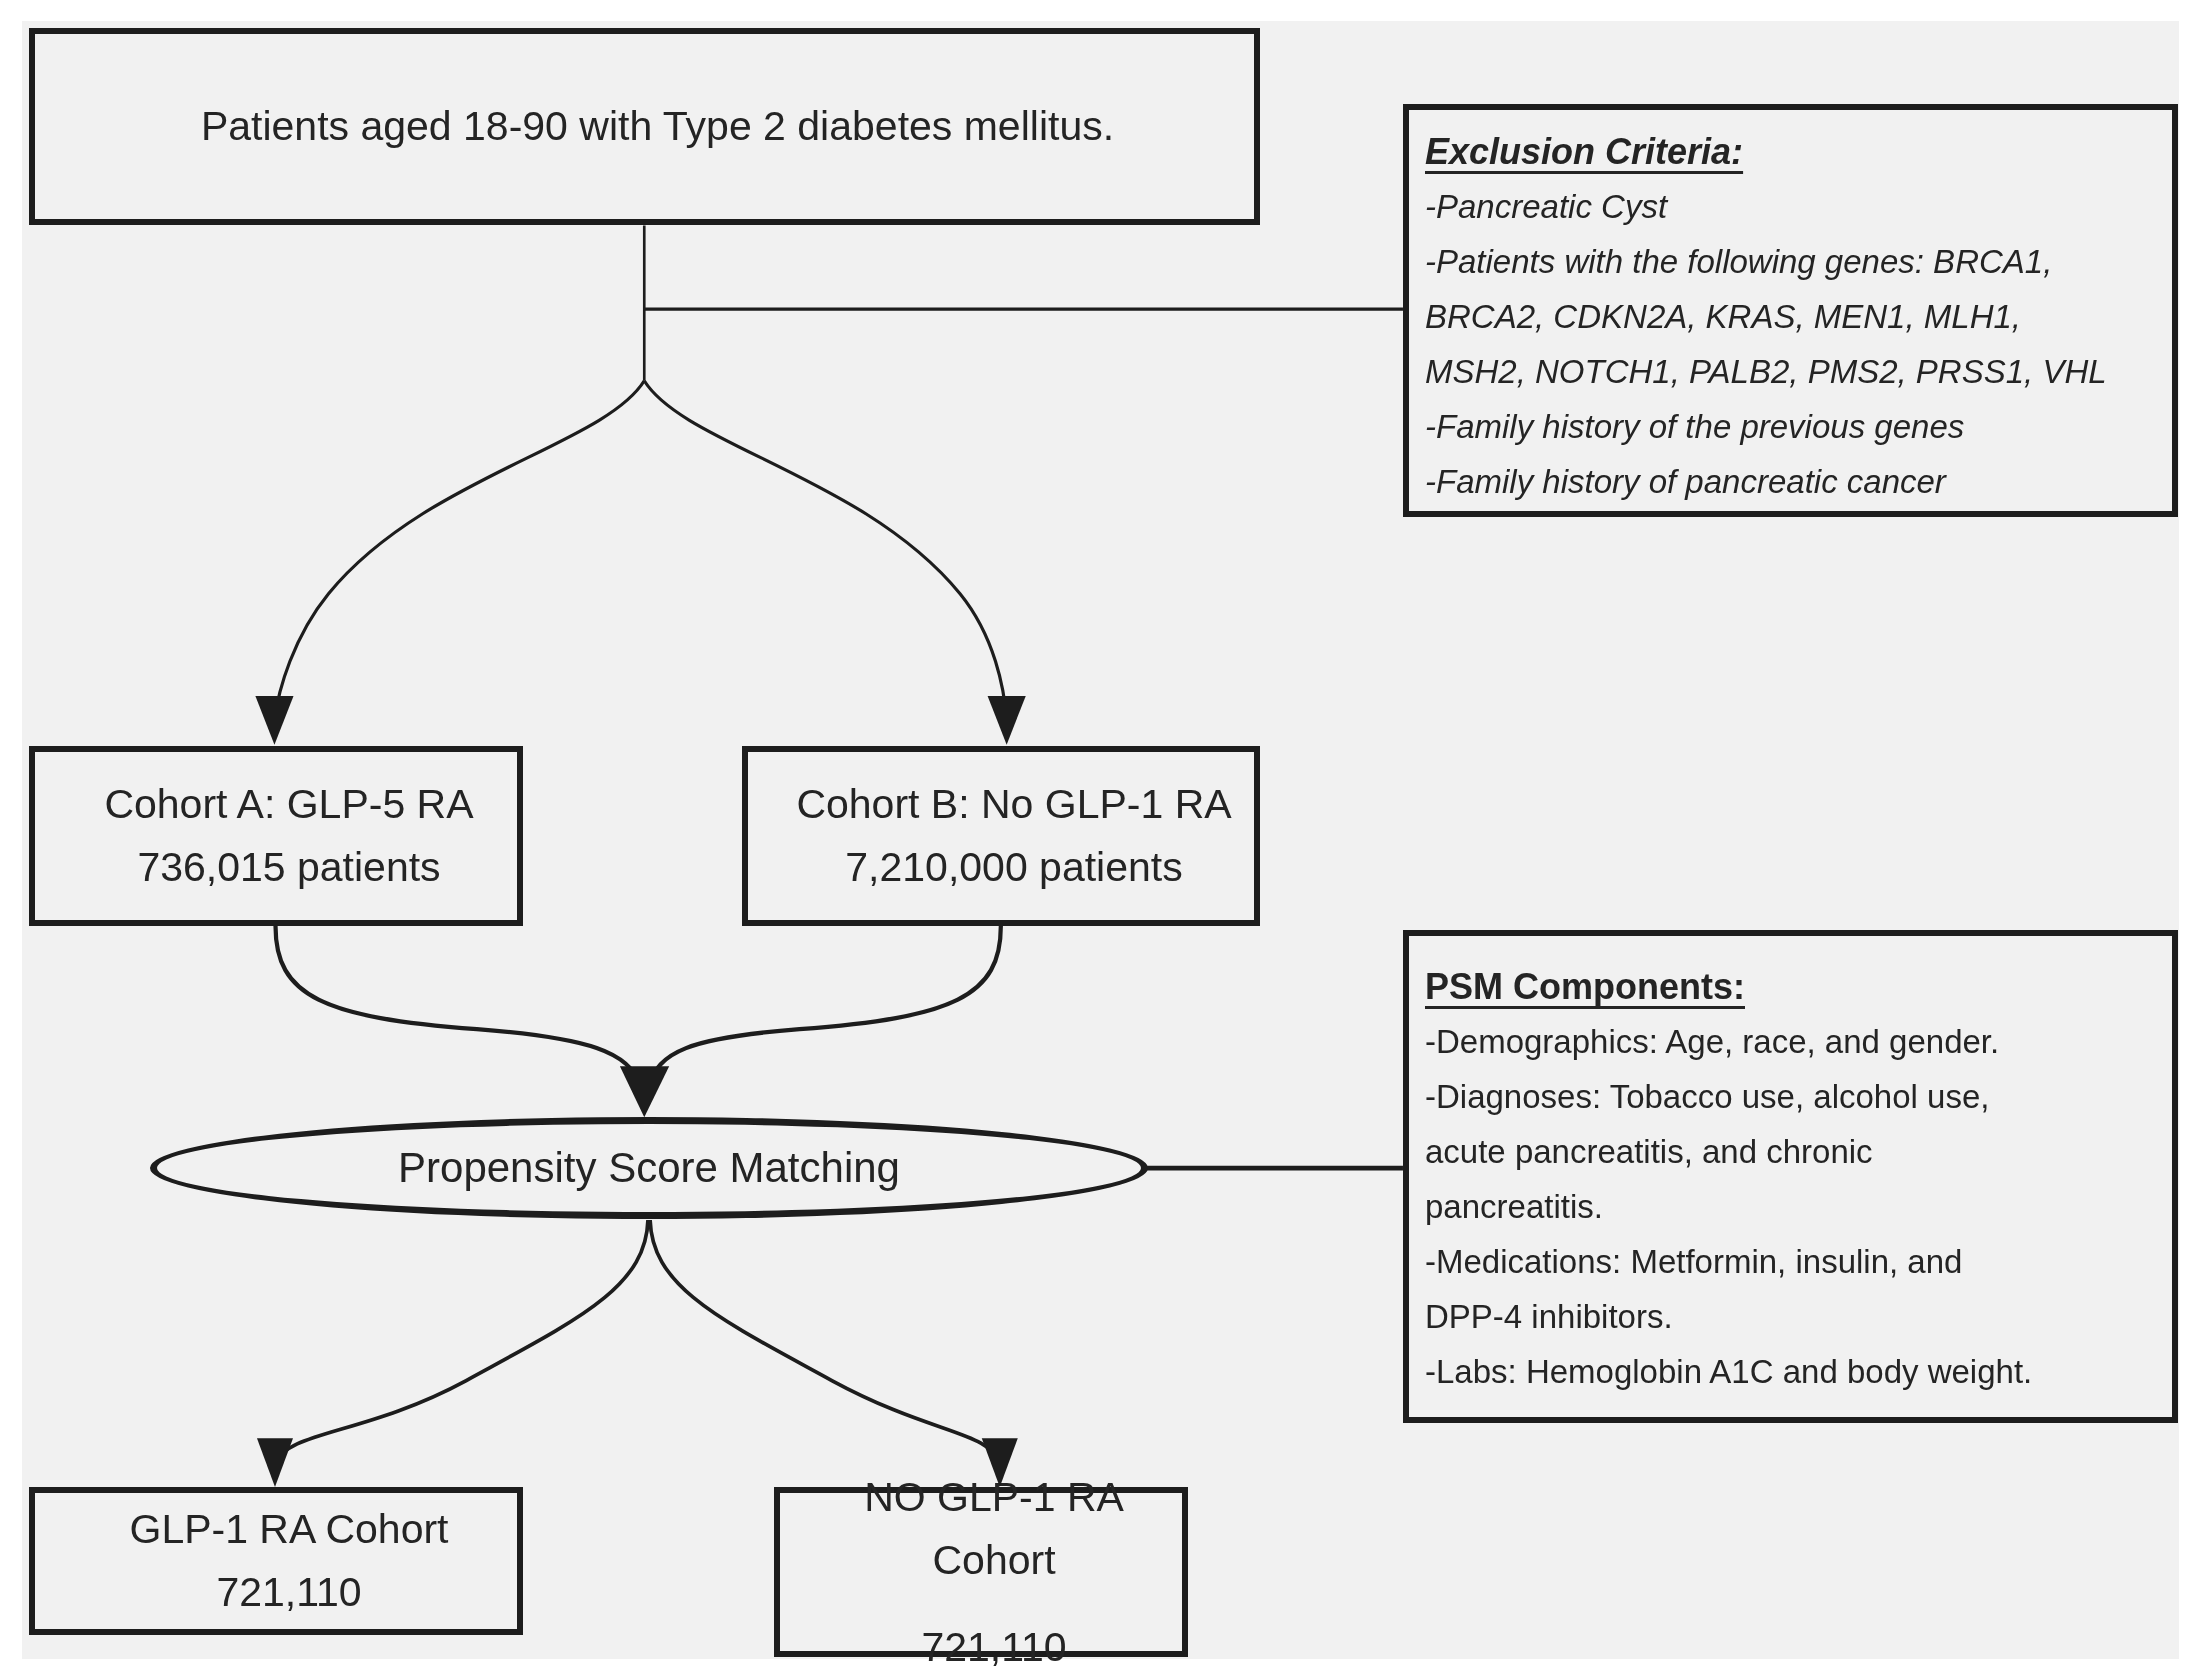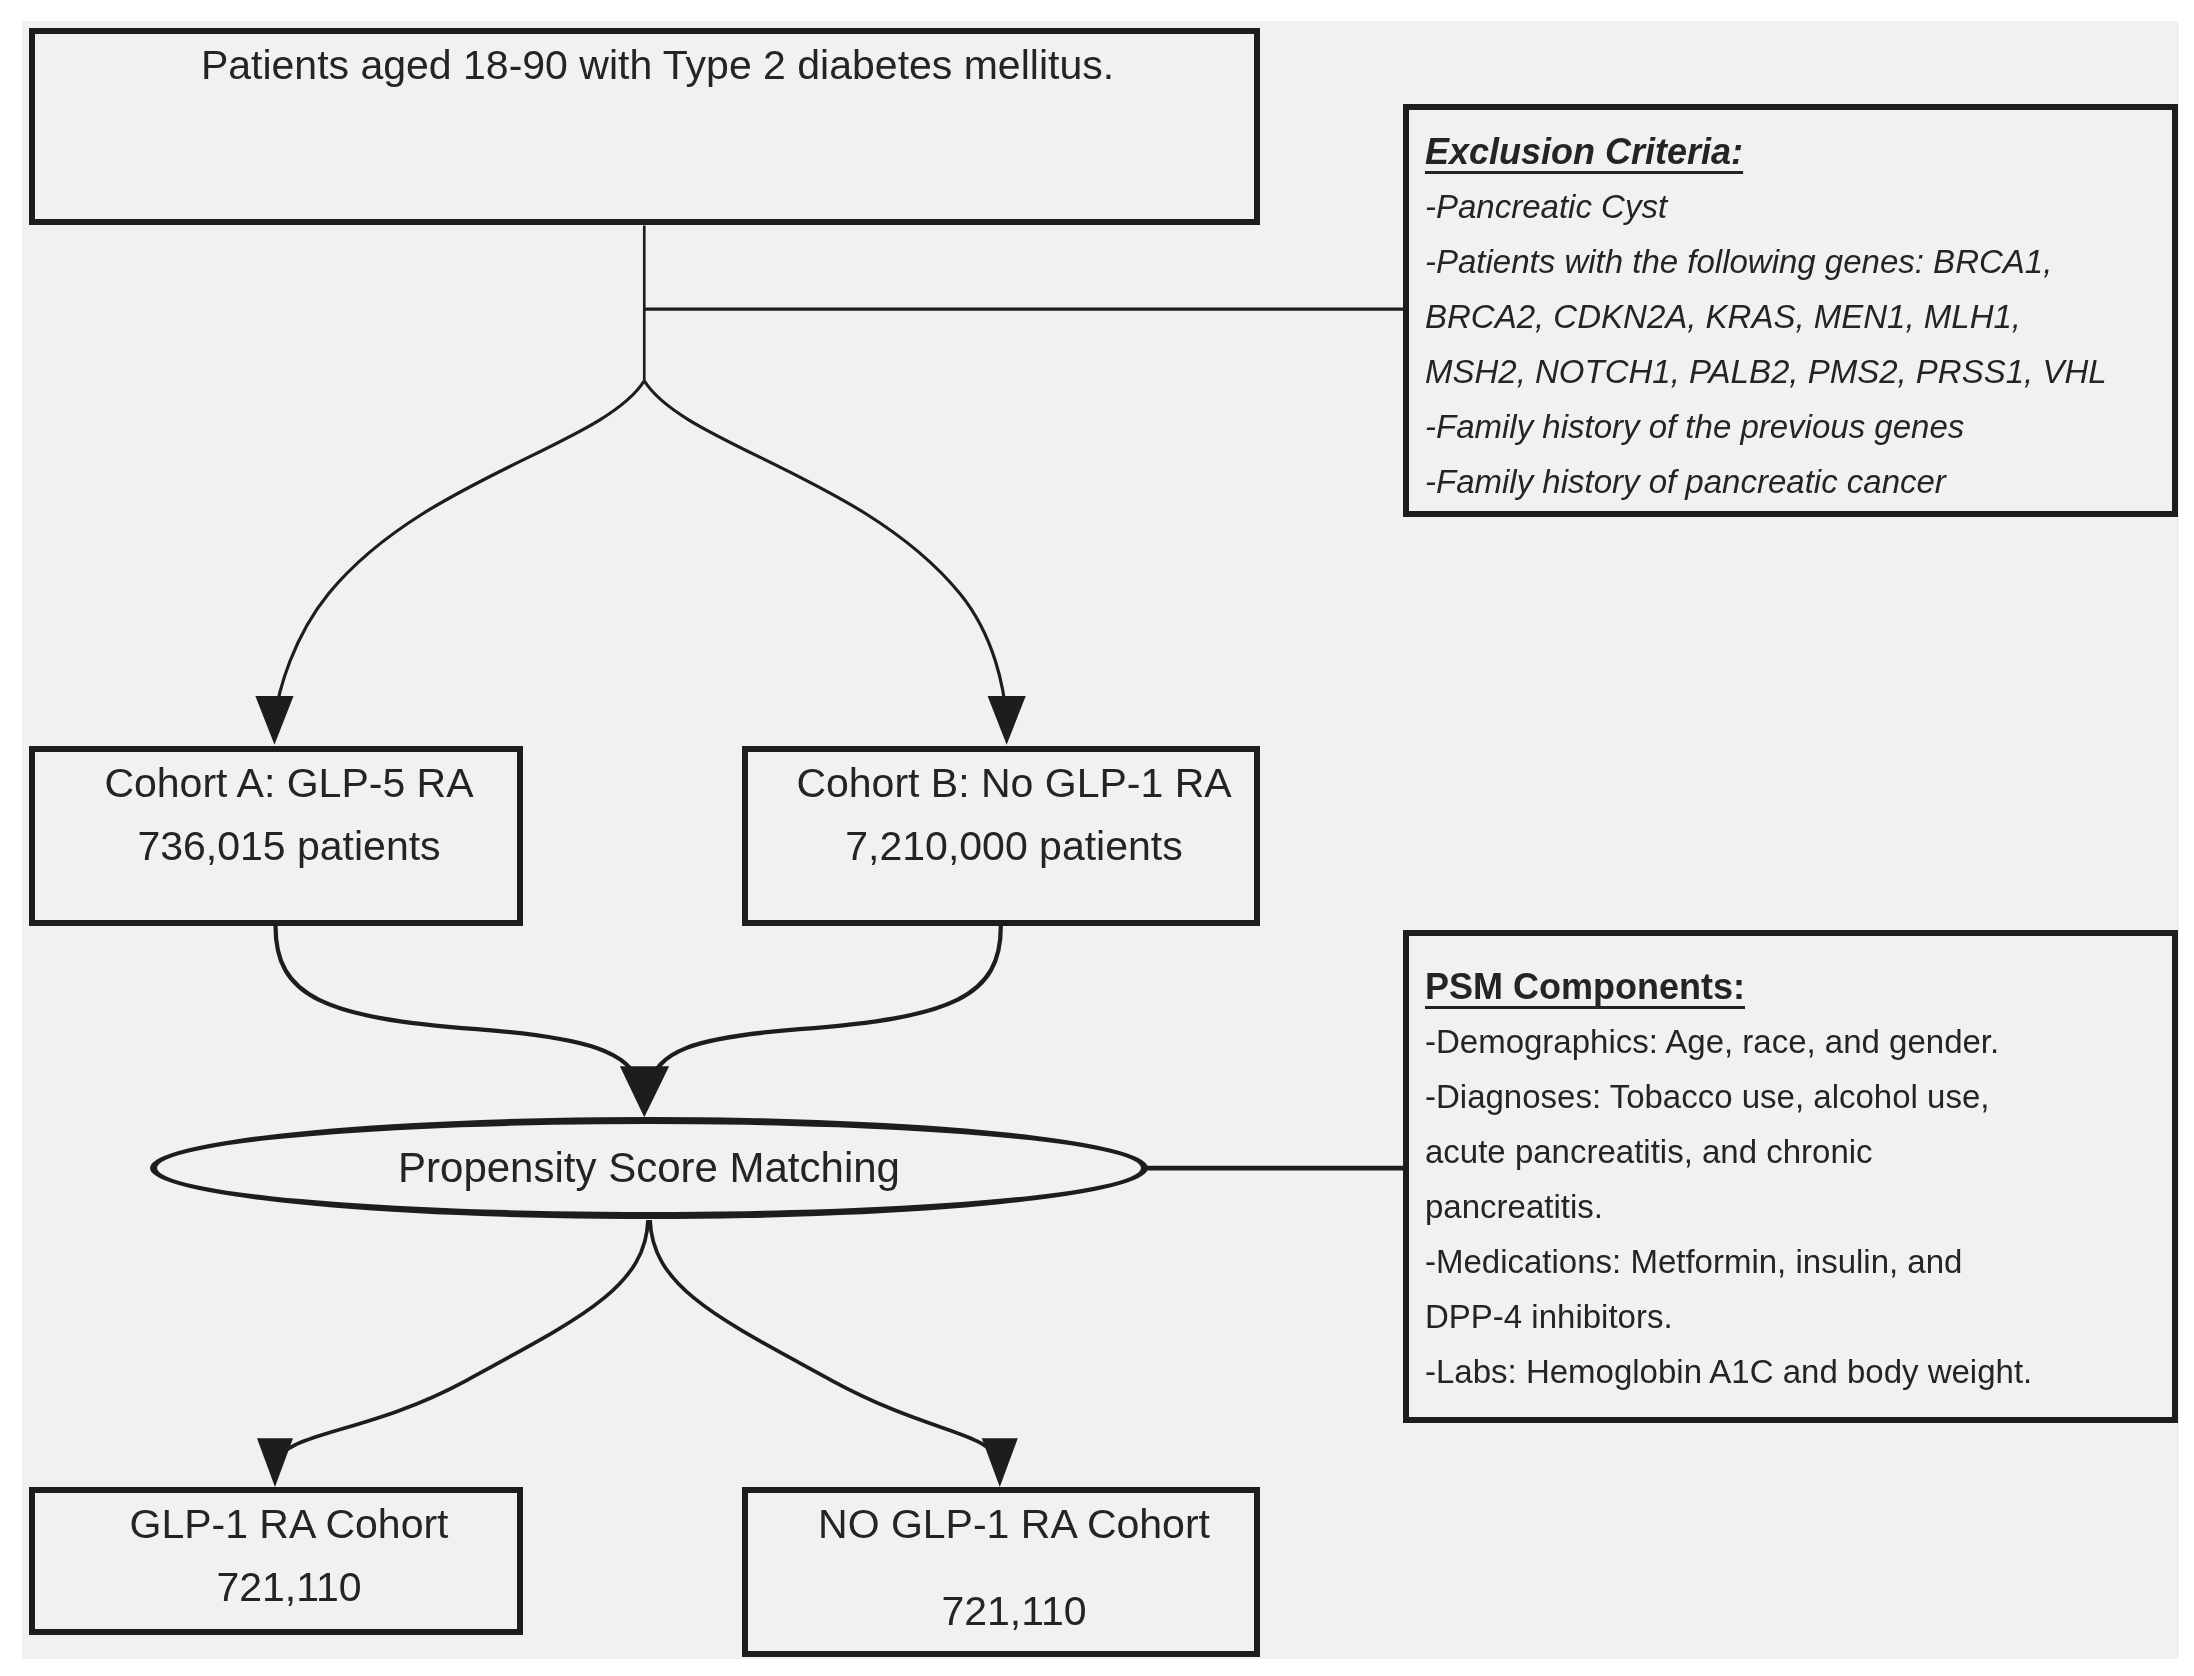--- a/index.html
+++ b/index.html
@@ -4,28 +4,28 @@
 <style>
   :root{
     --page:#ffffff; --surface:#f1f1f1; --line:#1d1d1d; --text:#242424;
   }
   *{margin:0;padding:0;box-sizing:border-box;}
   html,body{width:2194px;height:1677px;background:var(--page);
     font-family:"Liberation Sans","DejaVu Sans",sans-serif;color:var(--text);}
   .surface{position:absolute;left:22px;top:21px;width:2157px;height:1638px;
     background:var(--surface);}
   .box{position:absolute;border:6.4px solid var(--line);background:var(--surface);
-    display:flex;flex-direction:column;align-items:center;justify-content:flex-start;
+    display:flex;flex-direction:column;align-items:center;justify-content:center;
     text-align:center;z-index:1;padding-left:26px;}
   .big-text{font-size:41px;line-height:63px;}
   .top-box{left:29px;top:28px;width:1231px;height:197px;}
   .cohort-a{left:29px;top:746px;width:494px;height:180px;}
   .cohort-b{left:742px;top:746px;width:518px;height:180px;}
   .match-a{left:29px;top:1487px;width:494px;height:148px;}
-  .match-b{left:742px;top:1487px;width:518px;height:170px;gap:24px;}
+  .match-b{left:774px;top:1487px;width:414px;height:170px;gap:24px;}
   .side-box{position:absolute;left:1403px;width:775px;border:6.4px solid var(--line);
     background:var(--surface);font-size:33px;line-height:55px;
     padding:13.8px 7.4px 0 16px;white-space:nowrap;z-index:1;}
   .exclusion{top:104px;height:413px;font-style:italic;}
   .psm-box{top:930px;height:493px;padding-top:23px;}
   .side-title{font-weight:bold;font-size:36px;text-decoration:underline;
     text-decoration-thickness:3.2px;text-underline-offset:7.4px;}
   .connectors{position:absolute;left:0;top:0;width:2194px;height:1677px;
     z-index:2;pointer-events:none;}
   .ellipse{position:absolute;left:150px;top:1117px;width:998px;height:102px;

